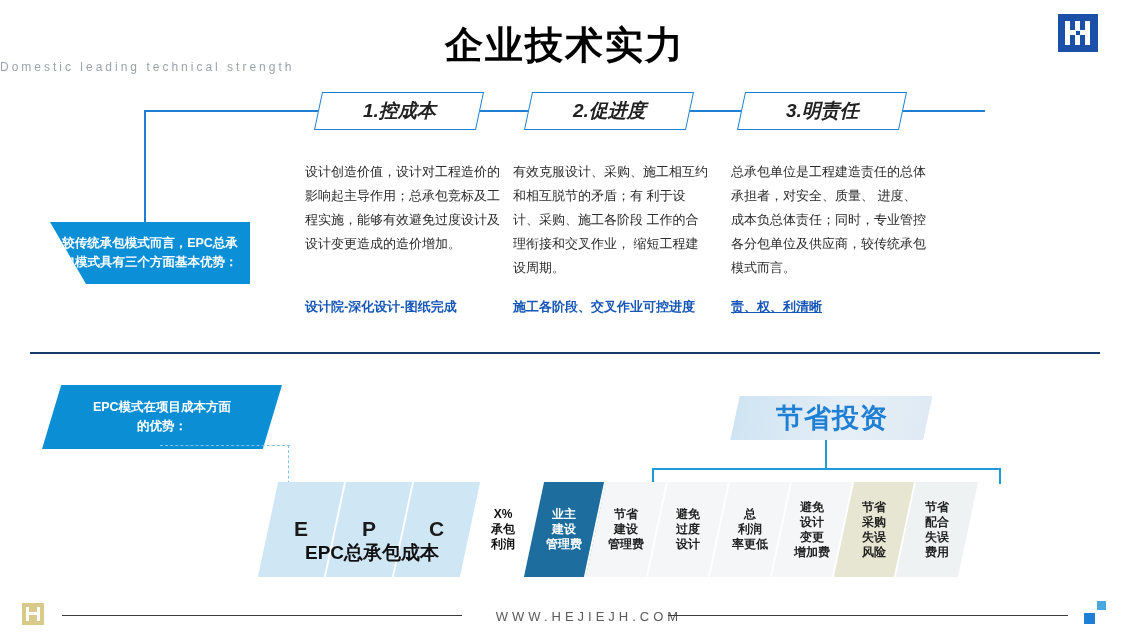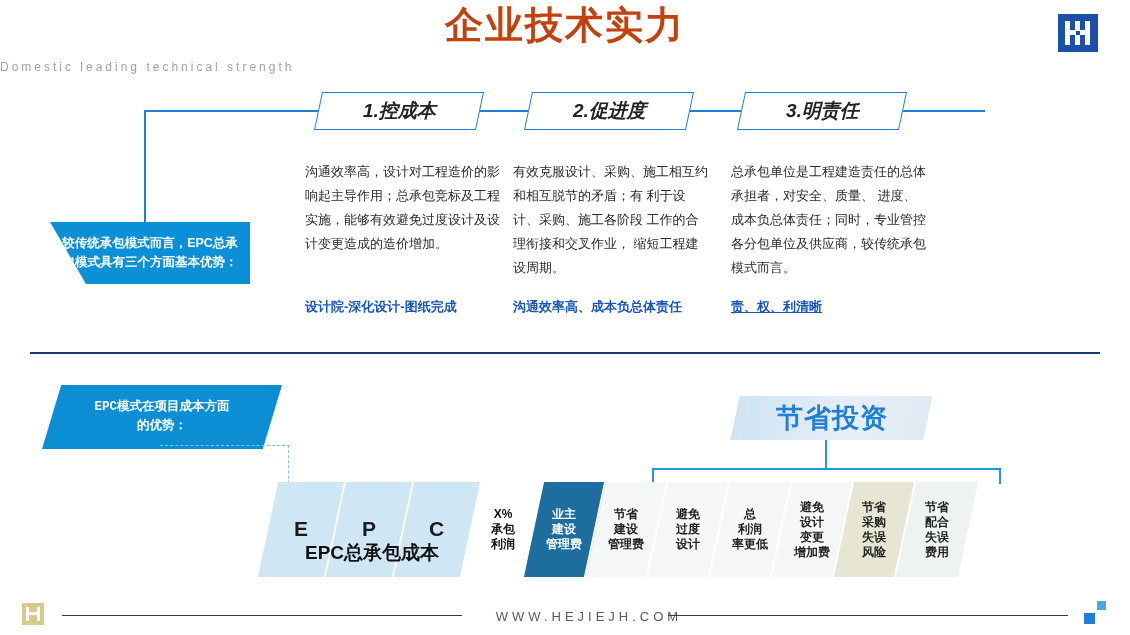--- a/index.html
+++ b/index.html
@@ -6,24 +6,24 @@
   body {
     width: 1130px; height: 635px;
     background: #ffffff;
     font-family: "Liberation Sans", sans-serif;
     position: relative;
     overflow: hidden;
   }
 
   
   .title {
-    position: absolute; top: 0; left: 0; width: 100%;
+    position: absolute; top: 20px; left: 0; width: 100%;
     text-align: center;
     font-size: 38px; font-weight: bold;
-    color: #c2410c;
+    color: #000000;
     letter-spacing: 2px;
   }
   .subtitle {
     position: absolute; top: 60px; left: 0; width: 100%;
     font-size: 12px; color: #9aa3ac;
     letter-spacing: 3px;
   }
   .logo-top {
     position: absolute; top: 14px; right: 32px;
     width: 40px; height: 38px;
@@ -72,21 +72,21 @@
   .callout.c1 {
     top: 222px; left: 50px; width: 200px; height: 62px;
     clip-path: polygon(0 0, 100% 0, 100% 100%, 18% 100%);
   }
   .callout.c2 {
     top: 385px; left: 42px; width: 240px; height: 64px;
     clip-path: polygon(8% 0, 100% 0, 92% 100%, 0 100%);
     background: #0c8ed4;
     flex-direction: column;
   }
-  .callout.c2 .line { display: block; font-family: Liberation Mono, monospace; }
+  .callout.c2 .line { display: block; }
   .hl { color: #ffffff; }
 
   
   .col {
     position: absolute;
     width: 196px;
     font-size: 13px;
     color: #2b2b2b;
     line-height: 1.85;
   }
@@ -217,26 +217,26 @@
   <span>2.促进度</span>
 </div>
 <div class="ribbon r3">
   <span>3.明责任</span>
 </div>
 
 <div class="callout c1">
   <span>较传统承包模式而言，EPC总承包模式具有三个方面基本优势：</span>
 </div>
 
-<div class="col col1">沟通效率高，设计对工程造价的影响起主导作用；总承包竞标及工程实施，能够有效避免过度设计及设计变更造成的造价增加。</div>
+<div class="col col1">设计创造价值，设计对工程造价的影响起主导作用；总承包竞标及工程实施，能够有效避免过度设计及设计变更造成的造价增加。</div>
 <div class="col col2">有效克服设计、采购、施工相互约和相互脱节的矛盾；有 利于设计、采购、施工各阶段 工作的合理衔接和交叉作业， 缩短工程建设周期。</div>
 <div class="col col3">总承包单位是工程建造责任的总体承担者，对安全、质量、 进度、成本负总体责任；同时，专业管控各分包单位及供应商，较传统承包模式而言。</div>
 
 <div class="col-foot f1">设计院-深化设计-图纸完成</div>
-<div class="col-foot f2">沟通效率高、成本负总体责任</div>
+<div class="col-foot f2">施工各阶段、交叉作业可控进度</div>
 <div class="col-foot f3">责、权、利清晰</div>
 
 <div class="divider"></div>
 
 <div class="callout c2">
   <span class="line">EPC模式在项目成本方面</span>
   <span class="line"><span>的</span><span class="hl">优势</span><span>：</span></span>
 </div>
 
 <div class="dashed-line"></div>

